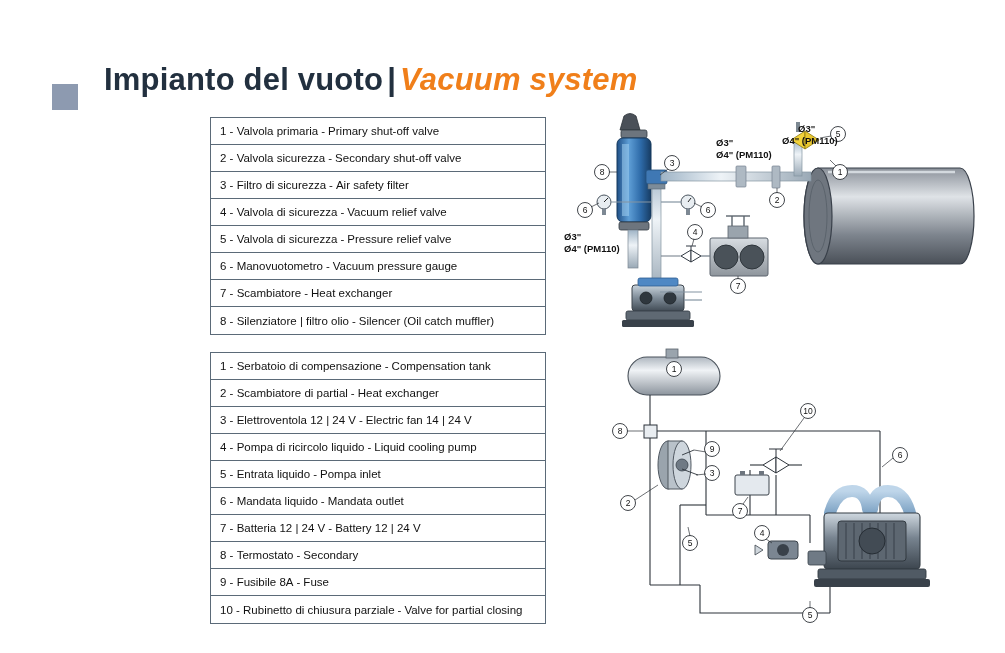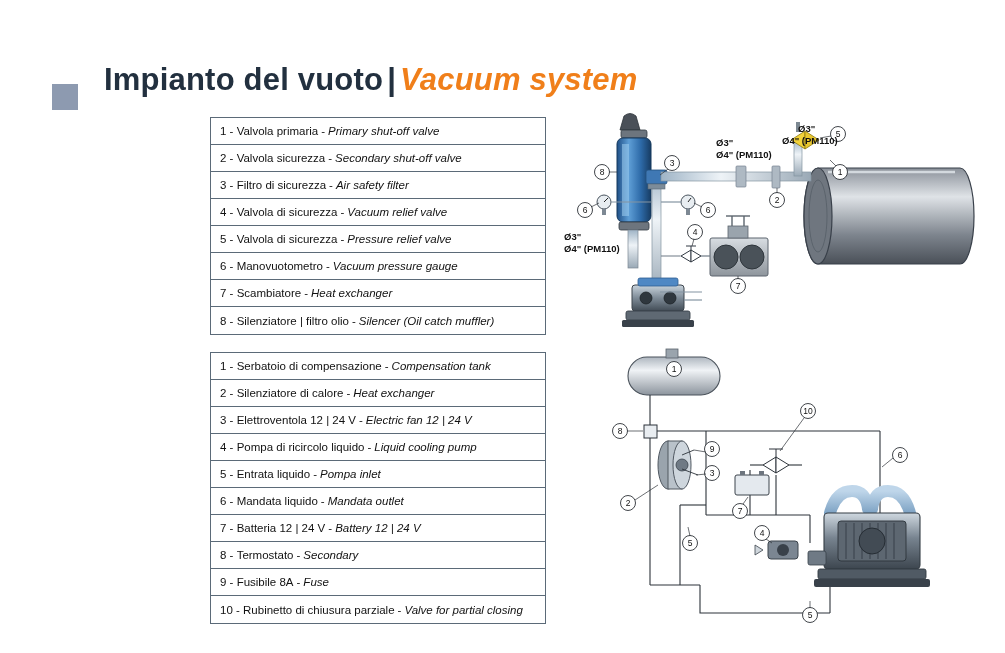--- a/index.html
+++ b/index.html
@@ -84,21 +84,20 @@
   .legend-row:last-child {
     border-bottom: none;
   }
   .legend-row .it {
     color: #111111;
   }
   .legend-row .dash {
     padding: 0 3px;
   }
   .legend-row .en {
-    font-style: italic;
     color: #111111;
   }
 
   
   .diagram {
     position: absolute;
   }
   #diagram-top {
     left: 560px;
     top: 110px;
@@ -161,24 +160,24 @@
   <div class="legend-row">
     <span class="it">8 -</span>&nbsp;<span class="it">Silenziatore | filtro olio</span><span class="dash">-</span><span class="en">Silencer (Oil catch muffler)</span>
   </div>
 </div>
 
 <div class="legend" id="legend-bottom">
   <div class="legend-row">
     <span class="it">1 -</span>&nbsp;<span class="it">Serbatoio di compensazione</span><span class="dash">-</span><span class="en">Compensation tank</span>
   </div>
   <div class="legend-row">
-    <span class="it">2 -</span>&nbsp;<span class="it">Silenziatore di calore</span><span class="dash">-</span><span class="en">Heat exchanger</span>
-  </div>
-  <div class="legend-row">
-    <span class="it">3 -</span>&nbsp;<span class="it">Elettroventola 12 | 24 V</span><span class="dash">-</span><span class="en">Electric fan 12 | 24 V</span>
+    <span class="it">2 -</span>&nbsp;<span class="it">Scambiatore di partial</span><span class="dash">-</span><span class="en">Heat exchanger</span>
+  </div>
+  <div class="legend-row">
+    <span class="it">3 -</span>&nbsp;<span class="it">Elettroventola 12 | 24 V</span><span class="dash">-</span><span class="en">Electric fan 14 | 24 V</span>
   </div>
   <div class="legend-row">
     <span class="it">4 -</span>&nbsp;<span class="it">Pompa di ricircolo liquido</span><span class="dash">-</span><span class="en">Liquid cooling pump</span>
   </div>
   <div class="legend-row">
     <span class="it">5 -</span>&nbsp;<span class="it">Entrata liquido</span><span class="dash">-</span><span class="en">Pompa inlet</span>
   </div>
   <div class="legend-row">
     <span class="it">6 -</span>&nbsp;<span class="it">Mandata liquido</span><span class="dash">-</span><span class="en">Mandata outlet</span>
   </div>

